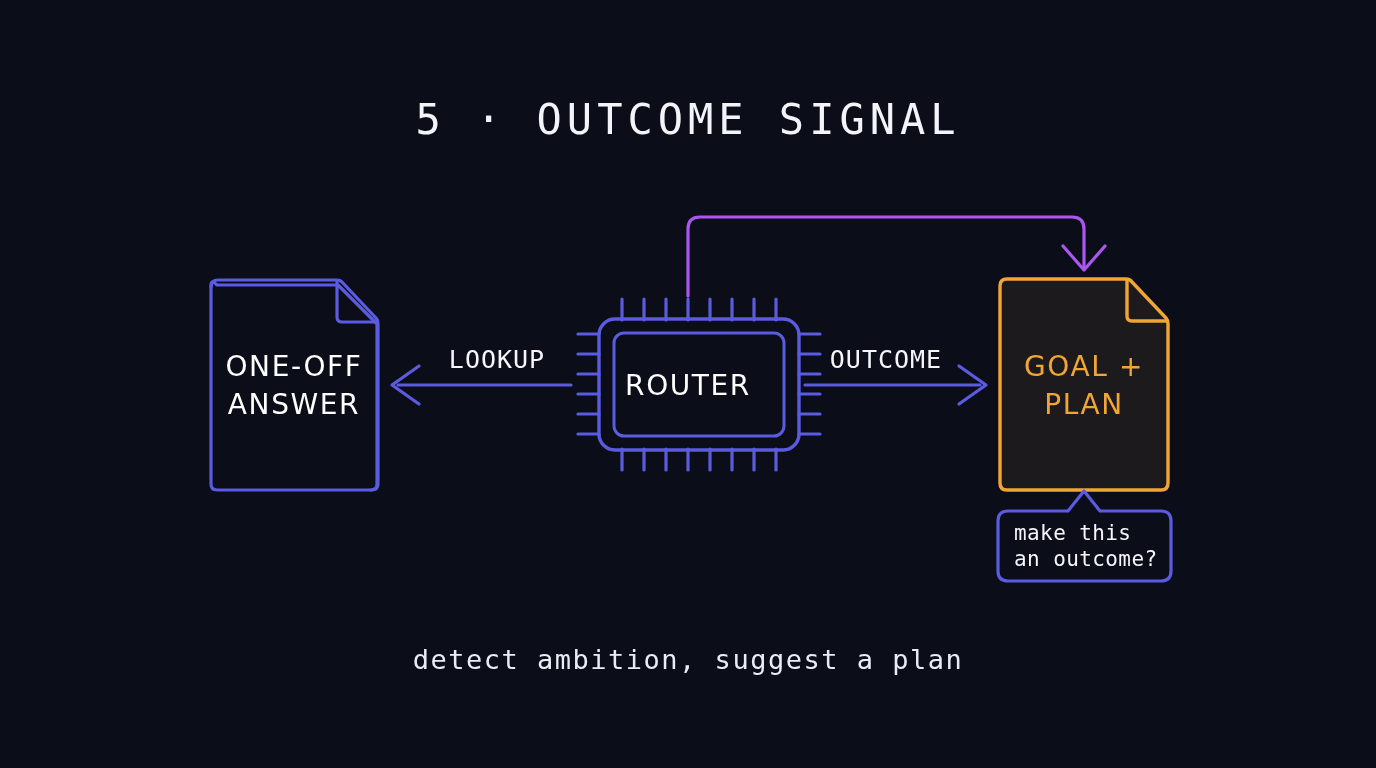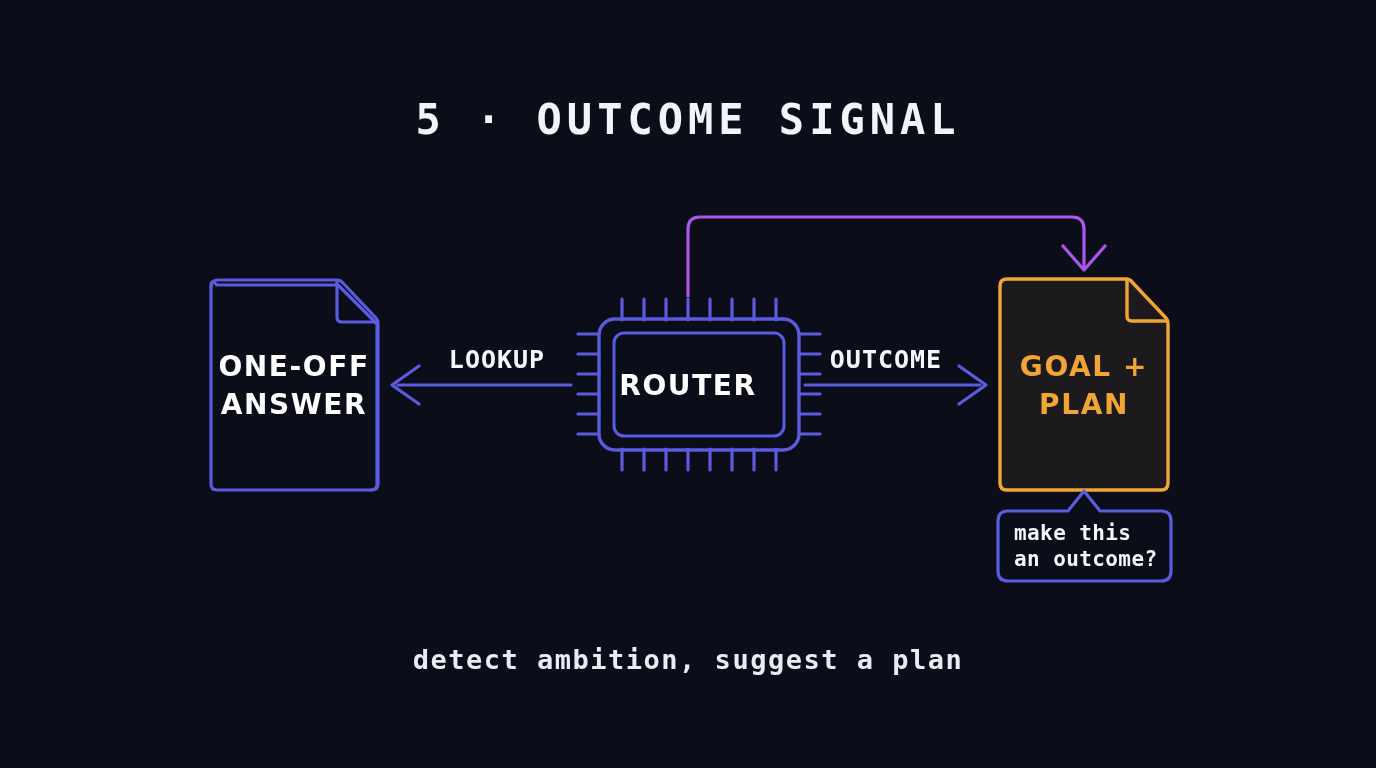--- a/index.html
+++ b/index.html
@@ -12,21 +12,20 @@
     width: 1376px;
     height: 768px;
     overflow: hidden;
     font-family: "DejaVu Sans Mono", "Liberation Mono", monospace;
   }
   #stage {
     position: relative;
     width: 1376px;
     height: 768px;
     background: #0b0d18;
-    font-weight: bold;
   }
   #diagram-svg {
     position: absolute;
     inset: 0;
     width: 1376px;
     height: 768px;
     display: block;
   }
   .title-text {
     font-family: "DejaVu Sans Mono", "Liberation Mono", monospace;

